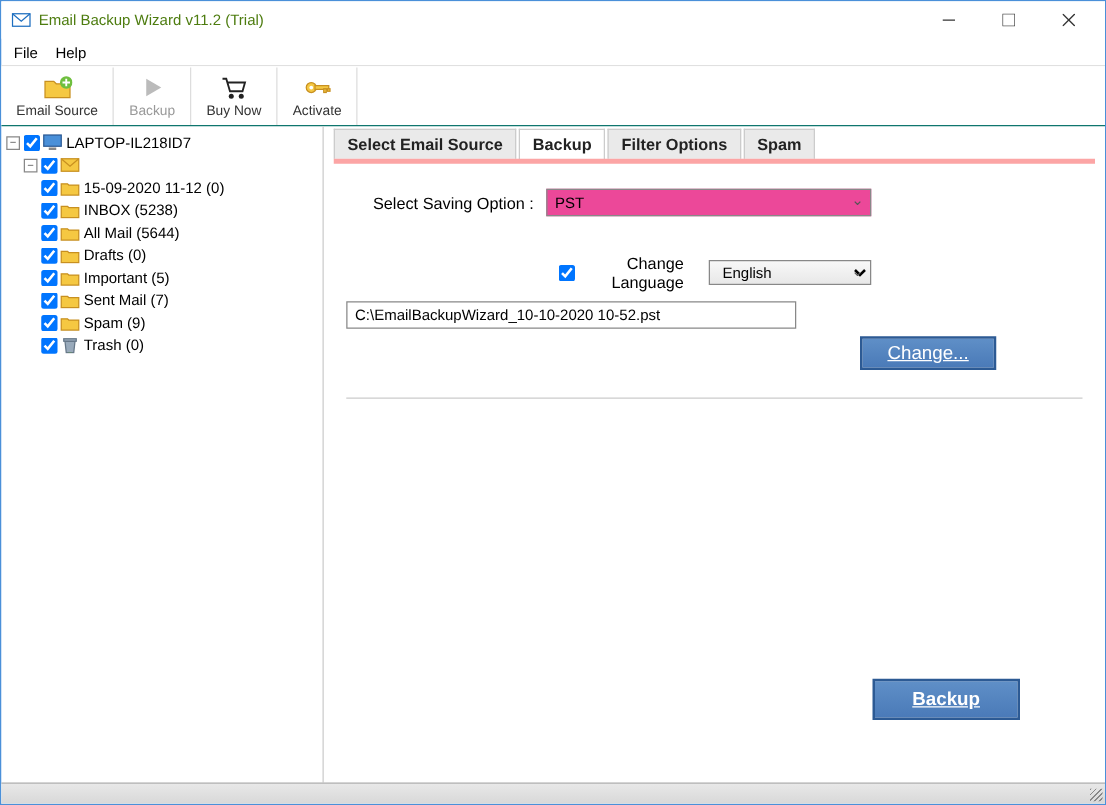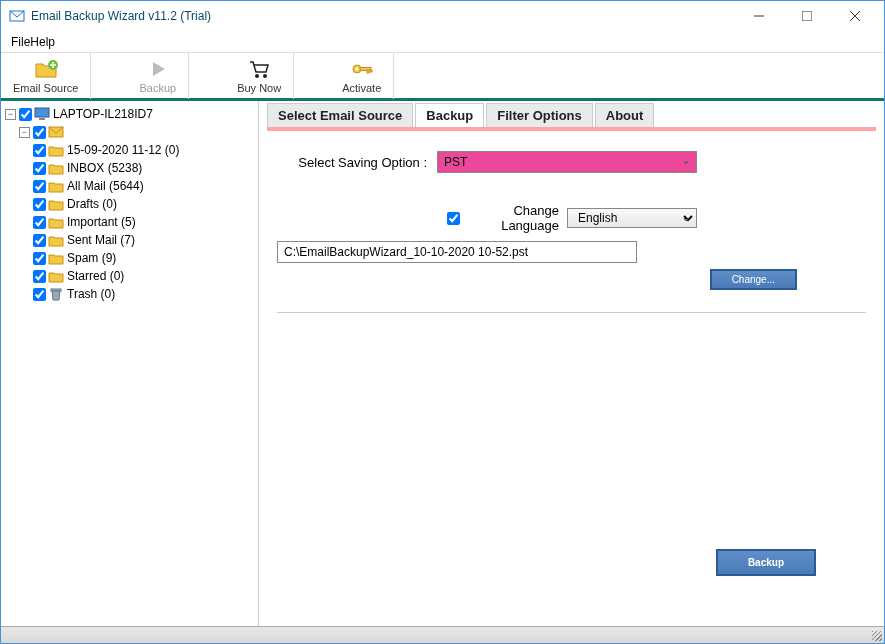--- a/index.html
+++ b/index.html
@@ -1,30 +1,30 @@
 <!DOCTYPE html>
 <html><head>
 <meta charset="utf-8">
 <style>
 * { box-sizing: border-box; margin: 0; padding: 0; font-family: Arial, sans-serif; }
 body { background: #fff; width: 885px; height: 644px; overflow: hidden; border: 1px solid #4a90d9; position: relative; }
 
 
 .titlebar { height: 30px; display: flex; align-items: center; padding: 0 8px; background: #fff; }
 .titlebar .icon { width: 16px; height: 16px; margin-right: 6px; display: inline-flex; align-items: center; justify-content: center; }
-.titlebar .title { font-size: 12px; color: #0c4a6e; flex: 1; }
+.titlebar .title { font-size: 12px; color: #4d7c0f; flex: 1; }
 .titlebar .win-buttons { display: flex; gap: 18px; padding-right: 6px; }
 .titlebar .win-btn { width: 30px; height: 20px; display: flex; align-items: center; justify-content: center; font-size: 13px; color: #333; cursor: default; }
 
 
-.menubar { height: 22px; display: flex; align-items: center; padding: 0 10px; border-bottom: 1px solid #e0e0e0; font-size: 12px; }
+.menubar { height: 22px; display: flex; align-items: center; padding: 0 10px; border-bottom: 1px solid #e0e0e0; font-size: 12px; gap: 14px; }
 .menubar span { cursor: default; }
 
 
-.toolbar { height: 48px; display: flex; align-items: center; border-bottom: 3px solid #0f766e; background: #fff; gap: 36px; }
+.toolbar { height: 48px; display: flex; align-items: flex-end; border-bottom: 1px solid #0f766e; background: #fff; }
 .toolbar .tbtn { height: 46px; border-right: 1px solid #ddd; display: flex; flex-direction: column; align-items: center; justify-content: center; padding: 0 12px; font-size: 11px; color: #333; cursor: default; }
 .toolbar .tbtn .ticon { height: 22px; display: flex; align-items: center; justify-content: center; margin-bottom: 2px; }
 .toolbar .tbtn.disabled { color: #999; }
 
 
 .content { display: flex; height: calc(100% - 30px - 22px - 48px - 17px); }
 
 
 .tree-pane { width: 258px; border-right: 1px solid #ccc; padding: 4px 4px; font-size: 12px; overflow: hidden; }
 .tree-row { display: flex; align-items: center; height: 18px; white-space: nowrap; }
@@ -44,21 +44,21 @@
 
 .form-row { display: flex; align-items: center; margin-bottom: 20px; }
 .form-label { width: 160px; text-align: right; font-size: 13px; padding-right: 10px; }
 .select { border: 1px solid #888; height: 22px; font-size: 12px; padding: 0 22px 0 6px; background: #ec4899; appearance: none; position: relative; }
 .select-wrap { position: relative; display: inline-block; }
 .select-wrap::after { content: '⌄'; position: absolute; right: 6px; top: 2px; font-size: 12px; pointer-events: none; color: #555; }
 .lang-select { border: 1px solid #888; background: linear-gradient(#f8f8f8,#e8e8e8); height: 20px; font-size: 12px; padding: 0 20px 0 6px; }
 
 .text-input { border: 1px solid #888; height: 22px; font-size: 12px; padding: 0 6px; background: #fff; width: 360px; }
 
-.blue-btn { background: linear-gradient(#5f8fc7,#4a7ab8); color: #fff; border: 2px solid #2c5a94; font-size: 10px; padding: 4px 22px; font-weight: bold; cursor: default; }
+.blue-btn { background: linear-gradient(#5f8fc7,#4a7ab8); color: #fff; border: 2px solid #2c5a94; font-size: 15px; padding: 4px 22px; font-weight: bold; cursor: default; text-decoration: underline; }
 .blue-btn.change { padding: 3px 20px; font-weight: normal; }
 
 hr.sep { border: none; border-top: 1px solid #ccc; margin: 22px 0; }
 
 .backup-action { position: absolute; right: 60px; bottom: 50px; }
 
 
 .statusbar { height: 17px; background: linear-gradient(#e8e8e8,#d8d8d8); border-top: 1px solid #aaa; position: absolute; bottom: 0; left: 0; right: 0; }
 .statusbar::after { content: ''; position: absolute; right: 2px; bottom: 2px; width: 10px; height: 10px; background: repeating-linear-gradient(135deg,#888,#888 1px,transparent 1px,transparent 3px); }
 </style>
@@ -224,60 +224,51 @@
       <span class="tree-icon">
           <svg width="16" height="13" viewBox="0 0 16 13">
             <path d="M1 3 L6 3 L7 4 L15 4 L15 12 L1 12 Z" fill="#f5c842" stroke="#c89020"></path>
           </svg>
         </span>
       <span class="tree-label">Spam (9)</span>
     </div>
     <div class="tree-row indent2">
       <input type="checkbox" class="chk" checked="" style="">
       <span class="tree-icon">
-          <svg width="16" height="13" viewBox="0 0 16 13">
-            <path d="M1 3 L6 3 L7 4 L15 4 L15 12 L1 12 Z" fill="#f5c842" stroke="#c89020"></path>
-          </svg>
-        </span>
-      <span class="tree-label">Starred (0)</span>
-    </div>
-    <div class="tree-row indent2">
-      <input type="checkbox" class="chk" checked="" style="">
-      <span class="tree-icon">
           <svg width="14" height="14" viewBox="0 0 14 14">
             <path d="M3 4 L11 4 L10 13 L4 13 Z" fill="#9ab" stroke="#678"></path>
             <rect x="2" y="2" width="10" height="2" fill="#9ab" stroke="#678"></rect>
             <path d="M5 13 A4 2 0 0 0 9 13" fill="#6fbf3f"></path>
           </svg>
         </span>
       <span class="tree-label">Trash (0)</span>
     </div>
   </div>
 
   <div class="main">
     <div class="tabs">
       <div class="tab">Select Email Source</div>
       <div class="tab active">Backup</div>
       <div class="tab">Filter Options</div>
-      <div class="tab">About</div>
+      <div class="tab">Spam</div>
     </div>
     <div class="tab-body">
 
       <div class="form-row">
         <div class="form-label">Select Saving Option :</div>
         <div class="select-wrap">
           <select class="select" style="width:260px">
             <option>PST</option>
           </select>
         </div>
       </div>
 
       <div class="form-row" style="margin-top:30px; margin-bottom:8px;">
         <div class="form-label"></div>
-        <div style="width:260px; text-align:right; display:flex; align-items:center; justify-content:flex-start; gap:8px; padding-left:10px;">
+        <div style="width:260px; text-align:right; display:flex; align-items:center; justify-content:flex-start; gap:20px; padding-left:10px;">
           <input type="checkbox" checked="" style="">
           <span style="font-size:13px;">Change Language</span>
           <div class="select-wrap" style="margin-left:auto;">
             <select class="lang-select" style="width:130px">
               <option>English</option>
             </select>
           </div>
         </div>
       </div>
 

